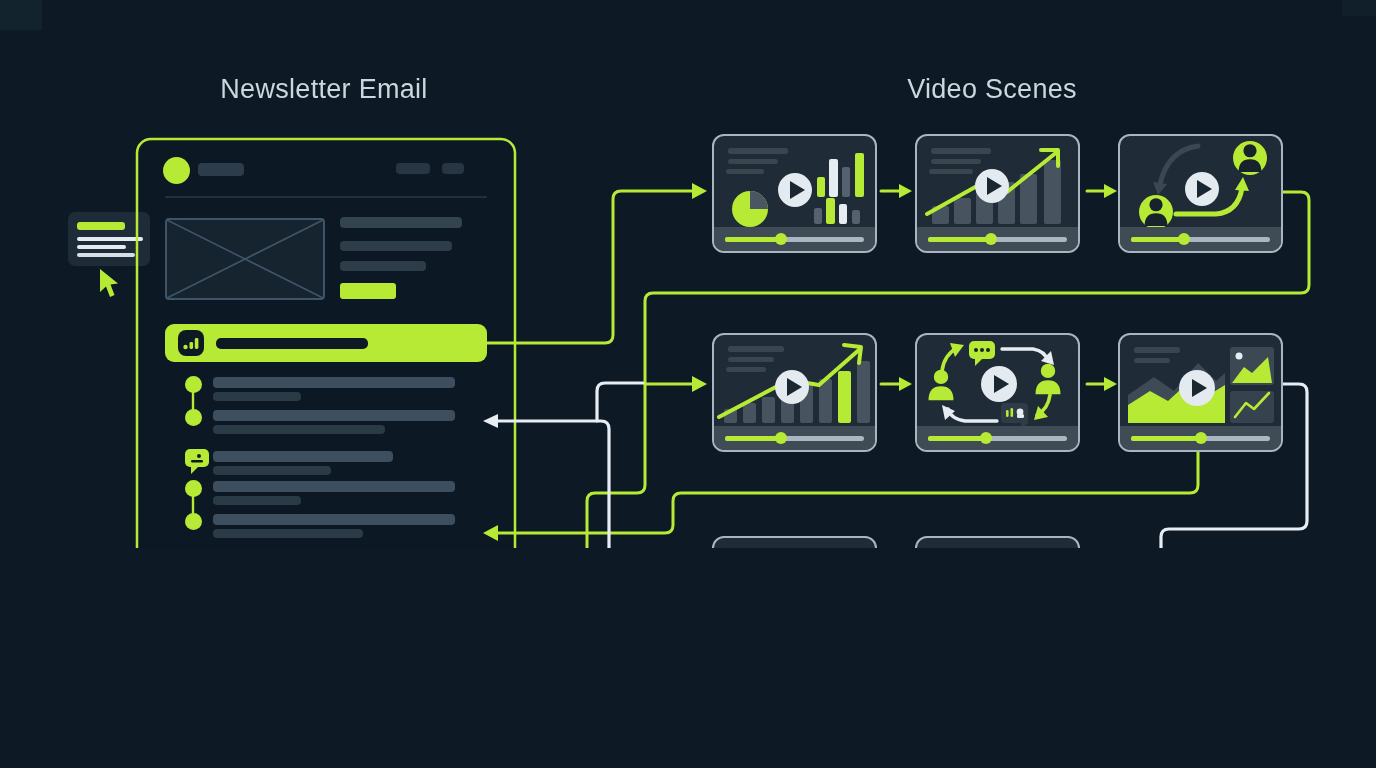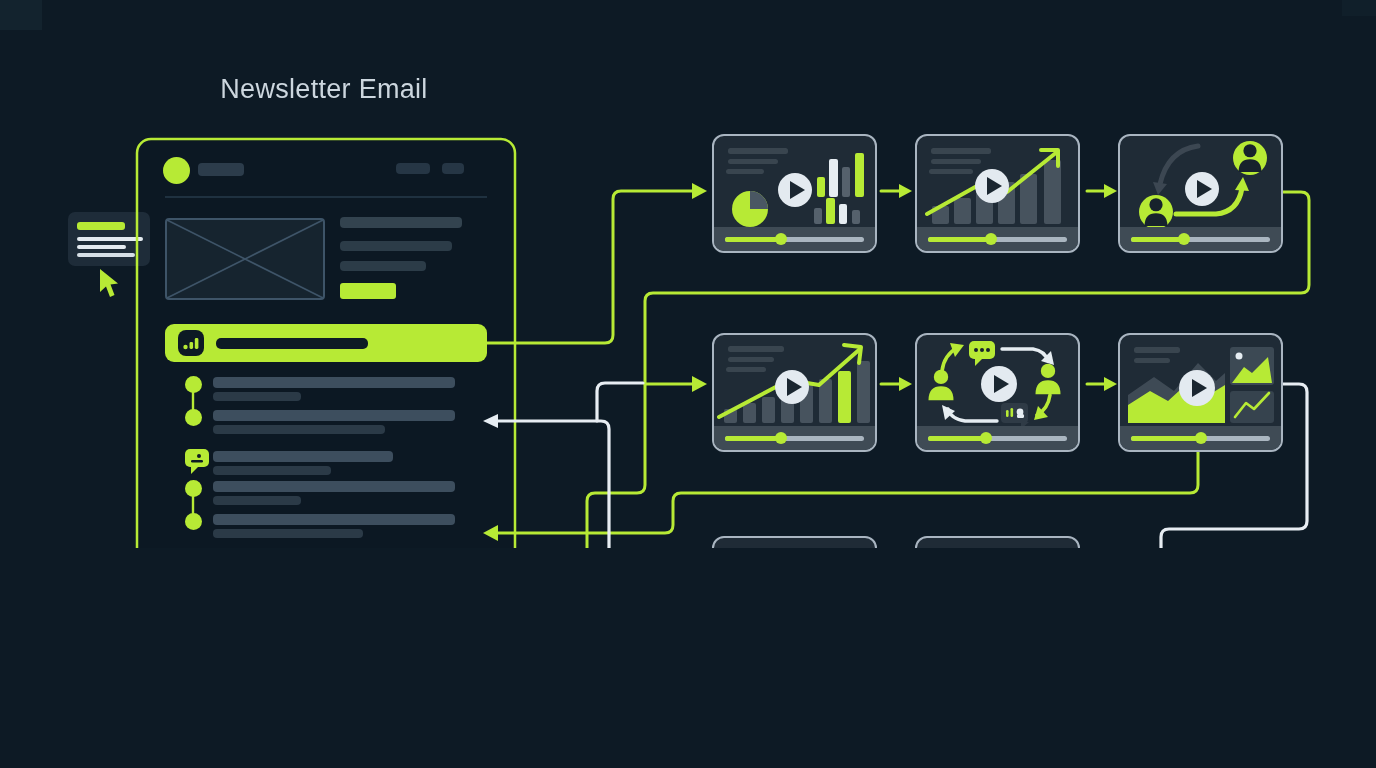--- a/index.html
+++ b/index.html
@@ -36,20 +36,21 @@
 </style>
 </head>
 <body>
 
 <div id="stage">
 
   <div class="corner" style="left:0;top:0;width:42px;height:30px;"></div>
   <div class="corner" style="left:1342px;top:0;width:34px;height:16px;opacity:.6;"></div>
 
   <div class="title" style="left:324px;top:74px;">Newsletter Email</div>
+  <div class="title" style="left:992px;top:74px;">Video Scenes</div>
 
   <div id="email" class="abs">
 
     <div class="abs" style="left:27px;top:19px;width:27px;height:27px;border-radius:50%;background:#b7ea35;"></div>
     <div class="bar" style="left:62px;top:25px;width:46px;height:13px;background:#2c3c4b;"></div>
     <div class="bar" style="left:260px;top:25px;width:34px;height:11px;background:#263645;"></div>
     <div class="bar" style="left:306px;top:25px;width:22px;height:11px;background:#263645;"></div>
     <div class="abs" style="left:29px;top:58px;width:322px;height:2px;background:#1f3140;"></div>
 
     <svg class="abs" style="left:29px;top:80px;" width="160" height="82" viewBox="0 0 160 82">

